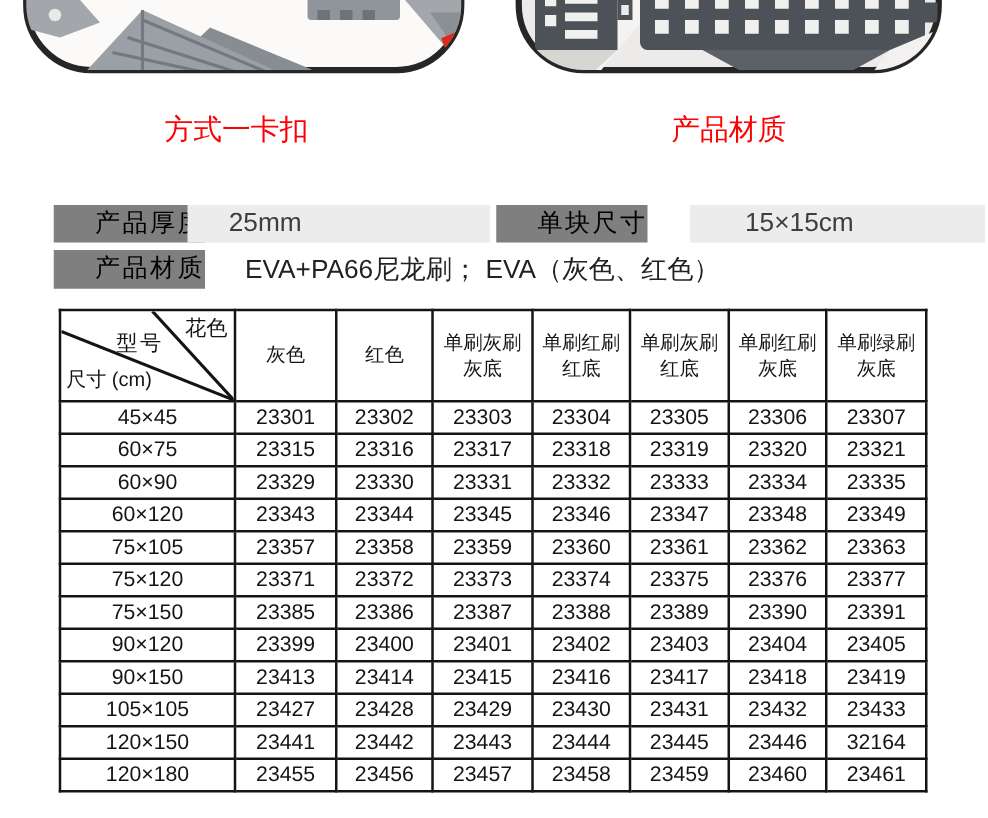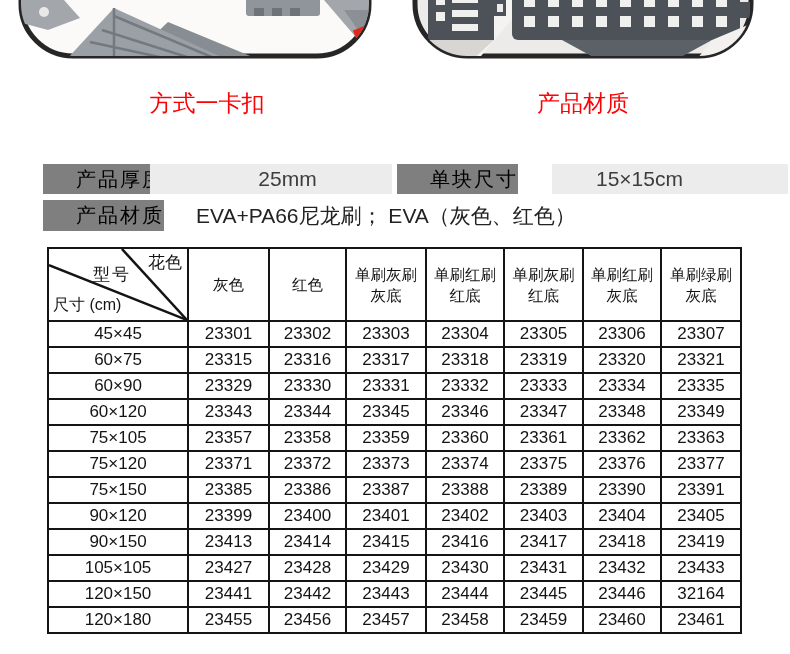--- a/index.html
+++ b/index.html
@@ -4,29 +4,29 @@
 <style>
   html,body{margin:0;padding:0;background:#fff;}
   body{font-family:"Liberation Sans","DejaVu Sans",sans-serif;}
   .stage{position:relative;width:790px;height:654px;overflow:hidden;background:#fff;}
 
   
   .photo{position:absolute;top:-62px;height:125px;}
   #photo-left{left:18px;width:354px;}
   #photo-right{left:412px;width:342px;}
   .caption{position:absolute;top:89px;height:28px;color:#fb0205;font-size:23px;line-height:28px;text-align:center;}
-  #caption-left{left:30px;width:354px;text-align:center;}
+  #caption-left{left:12px;width:354px;text-align:center;}
   #caption-right{left:412px;width:342px;}
 
   
   .spec-label{position:absolute;left:43px;width:121px;height:30px;background:#7f7f7f;color:#000000;
               font-size:20px;line-height:30px;text-align:right;letter-spacing:2px;}
   .spec-strip{position:absolute;height:30px;background:#ececec;color:#3d3d3d;font-size:21px;line-height:30px;}
   #thickness-label{top:164px;}
-  #thickness-strip{top:164px;left:150px;width:242px;text-indent:33px;text-align:center;}
+  #thickness-strip{top:164px;left:150px;width:242px;text-indent:33px;}
   #unit-label{top:164px;left:397px;font-family:Liberation Serif, serif;}
   #unit-strip{top:164px;left:504px;width:236px;text-indent:44px;margin-left:48px;}
   #material-label{top:200px;height:31px;line-height:31px;}
   #material-value{position:absolute;top:200px;left:150px;width:620px;height:31px;line-height:31px;
                   color:#222;font-size:21px;text-indent:30px;white-space:nowrap;padding-left:16px;}
 
   
   .spec-table{position:absolute;left:47px;top:247px;border-collapse:collapse;table-layout:fixed;}
   .spec-table th,.spec-table td{border:2px solid #141414;padding:0;text-align:center;vertical-align:middle;
                                 color:#141414;font-weight:normal;overflow:hidden;}

